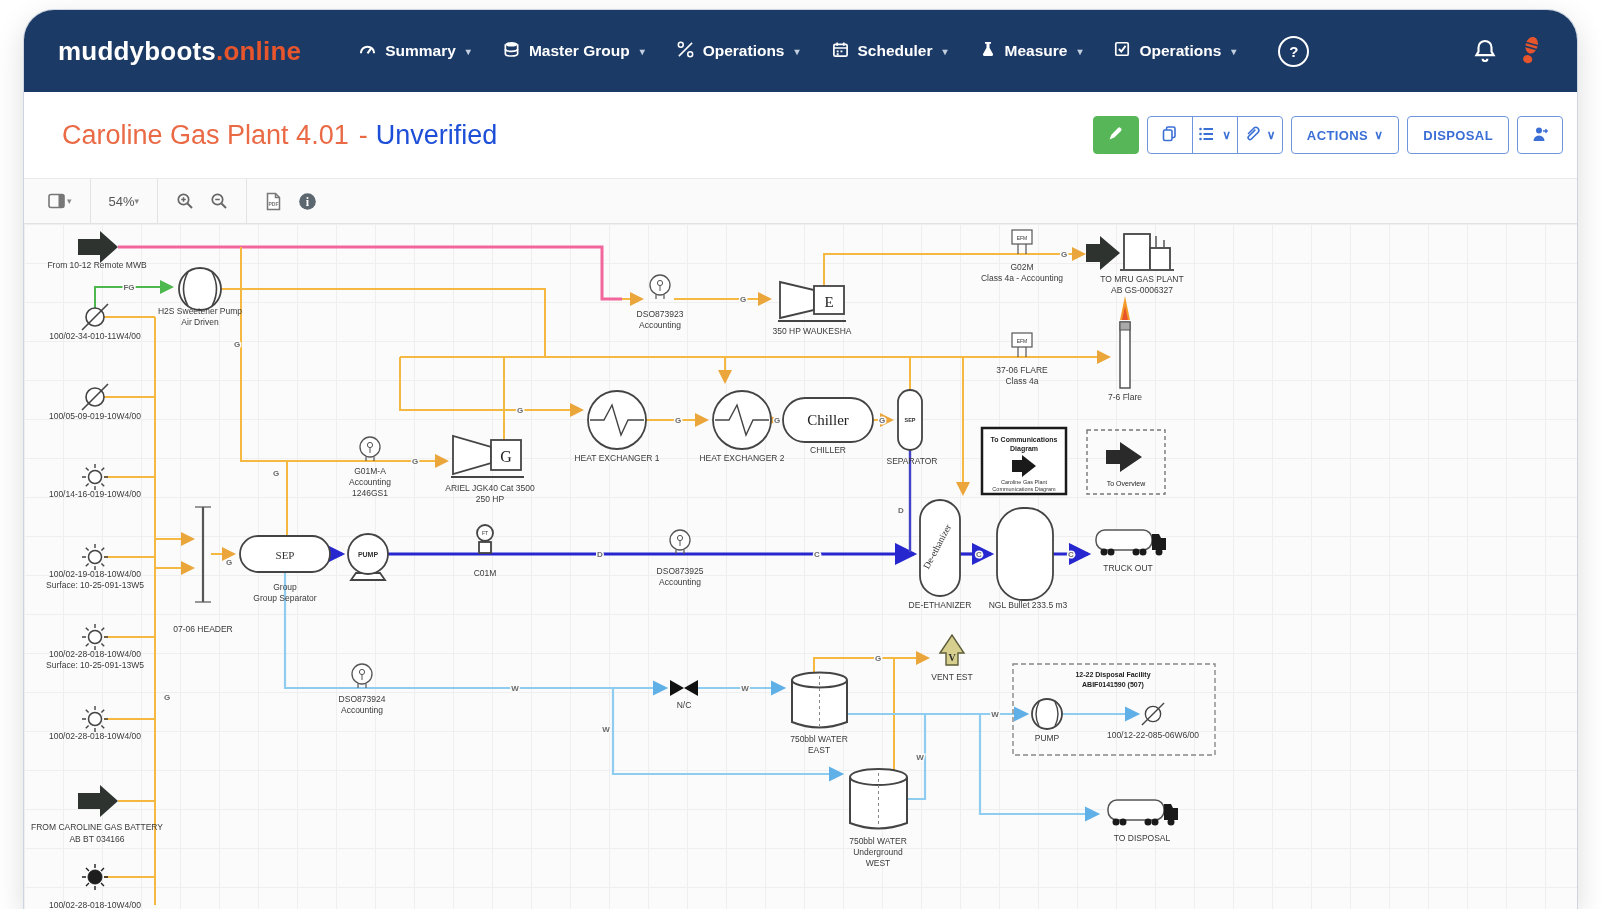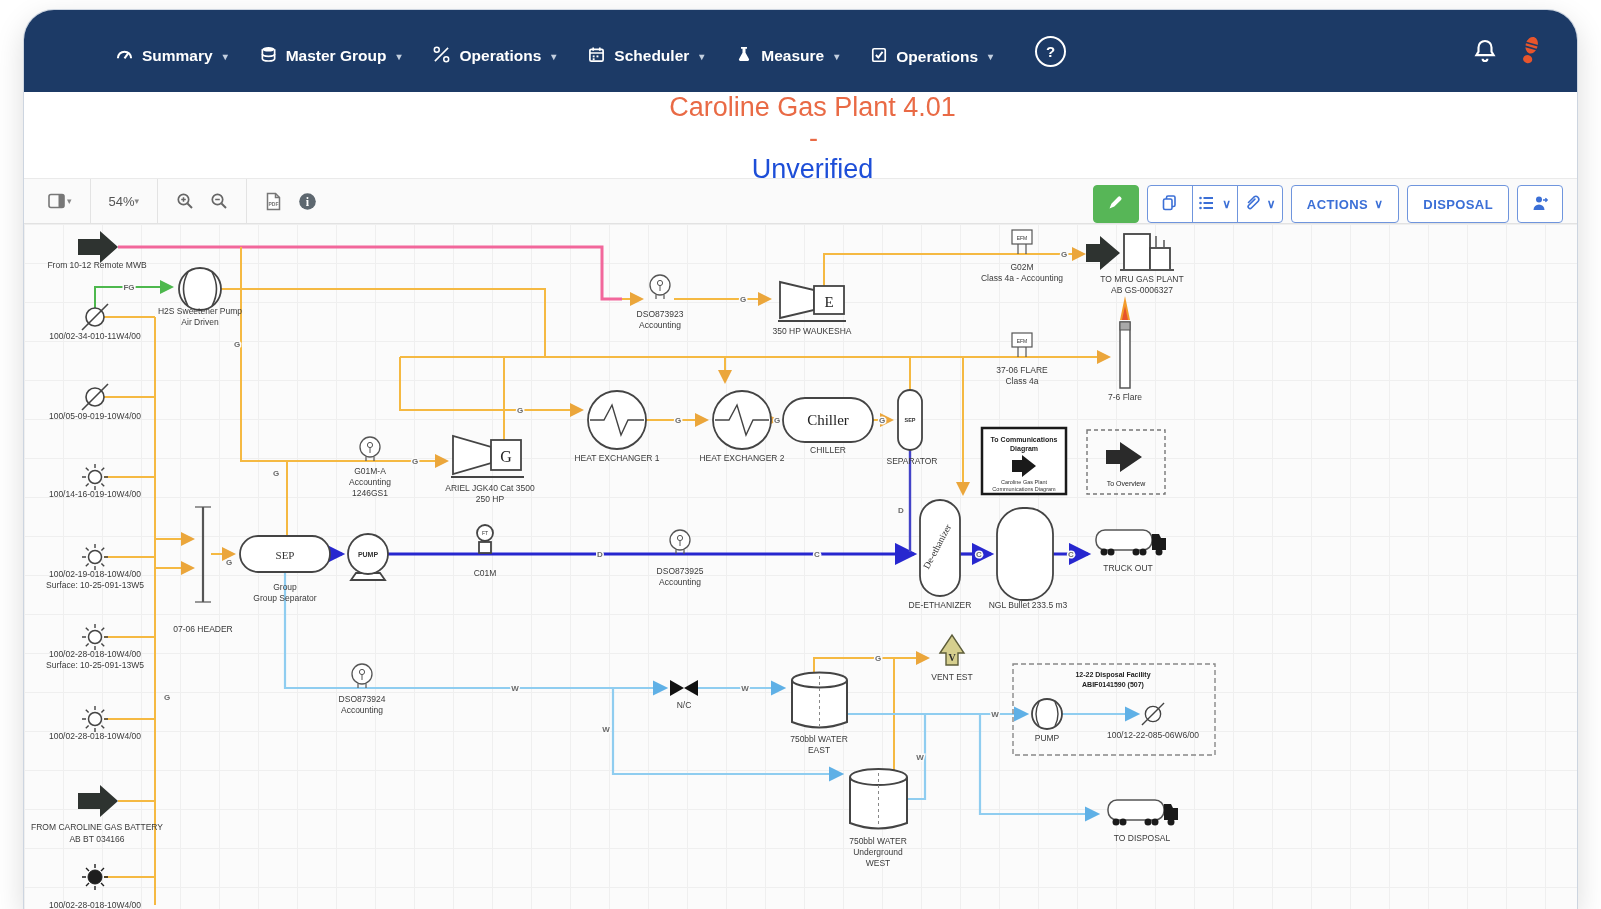--- a/index.html
+++ b/index.html
@@ -2,27 +2,27 @@
 <html><head>
 <meta charset="utf-8">
 <style>
   html,body{margin:0;padding:0;}
   body{width:1601px;height:909px;background:#fff;font-family:"Liberation Sans",sans-serif;overflow:hidden;position:relative;}
   .window{position:absolute;left:24px;top:10px;width:1553px;height:899px;border-radius:30px 30px 0 0;overflow:hidden;background:#fff;box-shadow:0 0 0 1px #cdd5e0,0 10px 30px rgba(0,0,0,.15);}
   
   .navbar{height:82px;background:#1c3a66;display:flex;align-items:center;padding:0 34px;}
   .brand{font-size:26px;font-weight:bold;color:#fff;letter-spacing:.2px;cursor:pointer;white-space:nowrap;}
   .brand .tld{color:#e7552c;}
-  .nav-items{display:flex;align-items:flex-end;gap:32px;margin-left:58px;}
+  .nav-items{display:flex;align-items:center;gap:32px;margin-left:58px;}
   .navitem{display:flex;align-items:center;gap:9px;color:#fff;font-size:15.5px;font-weight:bold;cursor:pointer;white-space:nowrap;}
   .caret{font-size:10px;color:#c3cfdf;margin-left:1px;}
   .help{width:27px;height:27px;border:2px solid #fff;border-radius:50%;color:#fff;display:flex;align-items:center;justify-content:center;font-size:15px;font-weight:bold;margin-left:10px;cursor:pointer;}
   .nav-right{margin-left:auto;display:flex;align-items:center;gap:20px;}
   
-  .title-row{display:flex;align-items:center;height:86px;padding:0 14px 0 38px;background:#fff;flex-direction:column;}
+  .title-row{display:flex;align-items:center;height:86px;padding:0 14px 0 38px;background:#fff;}
   .page-title{font-size:27px;color:#e96a45;white-space:nowrap;}
   .title-sep{font-size:27px;color:#e96a45;margin:0 8px 0 10px;}
   .page-status{font-size:27px;color:#1d4ed8;font-weight:300;white-space:nowrap;}
   .actions{margin-left:auto;display:flex;align-items:center;gap:8px;}
   .btn{height:38px;border:1px solid #6f95dd;border-radius:4px;background:#fff;color:#3b6fd6;font-weight:bold;font-size:13px;letter-spacing:.4px;padding:7px 15px;display:flex;align-items:center;justify-content:center;gap:6px;cursor:pointer;font-family:"Liberation Sans",sans-serif;box-sizing:border-box;}
   .btn-icon{width:46px;padding:0;}
   .btn-green{background:#57b657;border-color:#57b657;}
   .cluster{display:flex;}
   .cluster .btn{border-radius:0;margin-left:-1px;}
   .cluster .btn:first-child{border-radius:4px 0 0 4px;margin-left:0;}
@@ -45,20 +45,21 @@
   .tb7{font-size:7px;fill:#222;font-weight:bold;}
   .serif{font-family:"Liberation Serif",serif;}
   .sym{fill:#fff;stroke:#444;stroke-width:1.8;}
 </style>
 </head>
 <body>
 
 <div class="window">
 
   <div class="navbar">
+    <div class="brand"><span>muddyboots</span><span class="tld">.online</span></div>
     <div class="nav-items">
       <div class="navitem">
         <span><svg width="17" height="17" viewBox="0 0 18 18">
               <path d="M2,13 a7,7 0 1 1 14,0" fill="none" stroke="#fff" stroke-width="2.2"></path>
               <line x1="9" y1="13" x2="13.2" y2="7.4" stroke="#fff" stroke-width="2.2"></line>
             </svg></span>
         <span>Summary</span>
           <span class="caret">▾</span>
       </div>
       <div class="navitem">

